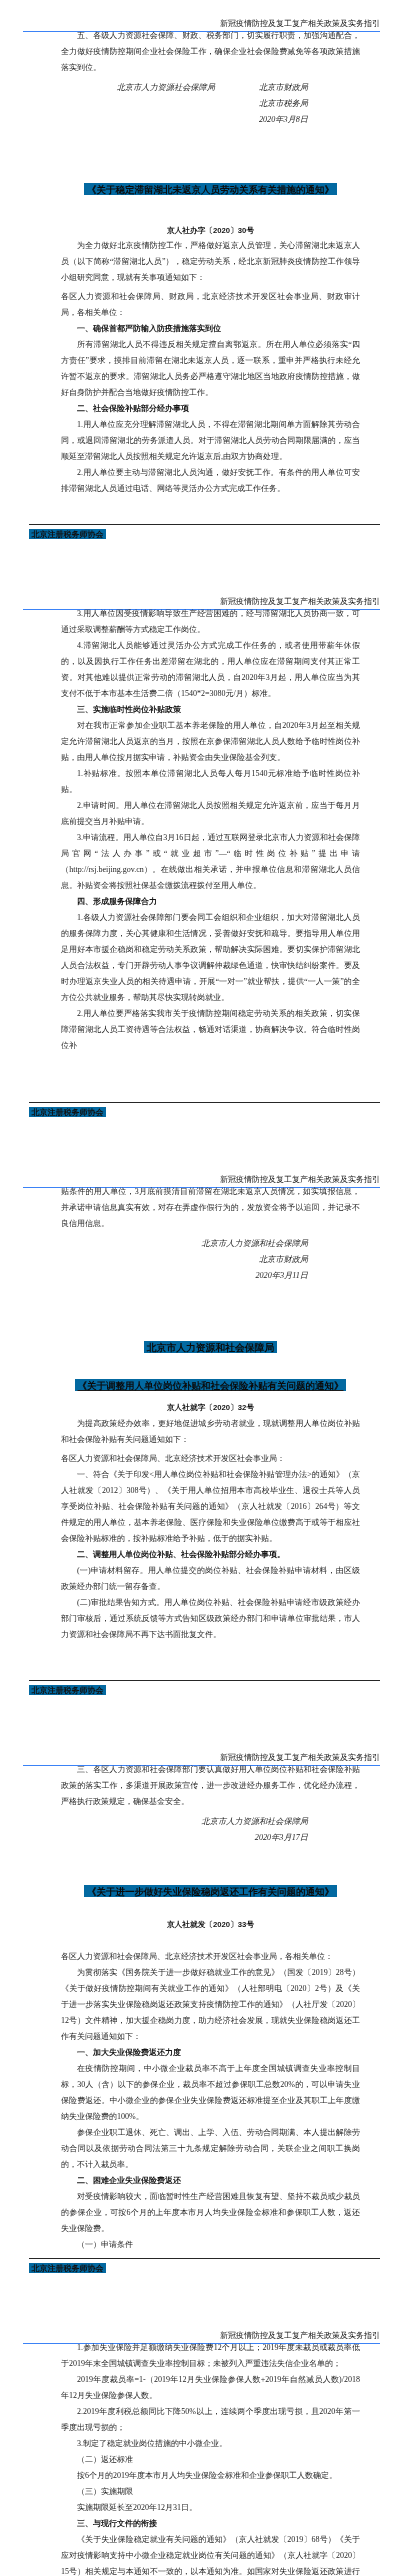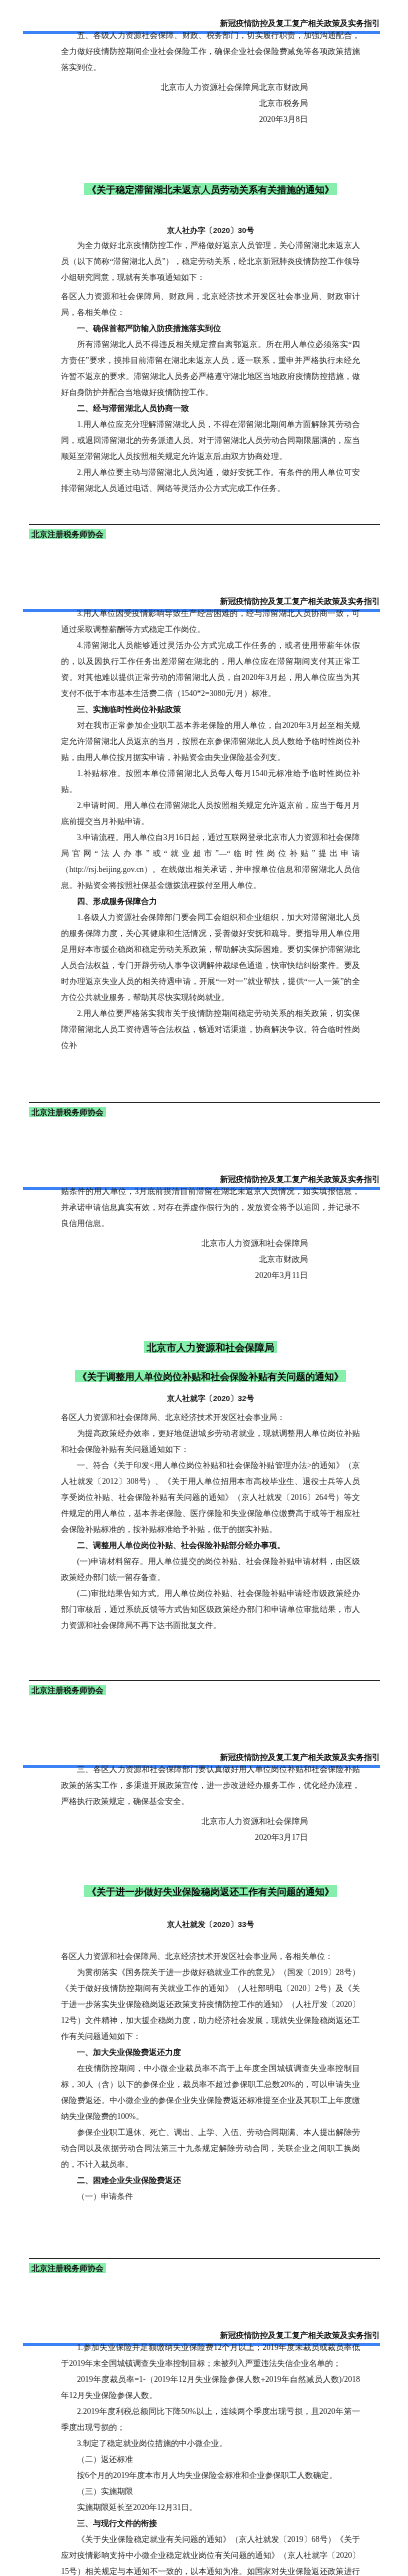--- a/index.html
+++ b/index.html
@@ -1,40 +1,40 @@
 <!DOCTYPE html>
 <html style="font-size:8.2px"><head>
 <meta charset="utf-8">
 <style>
   html,body{margin:0;padding:0;background:#ffffff;}
   body{width:409px;font-family:"Liberation Serif","DejaVu Serif",serif;color:#1d1d1d;}
   #doc-root{width:409px;}
   .page{position:relative;width:409px;height:578px;background:#fff;overflow:hidden;}
   .page-header{position:absolute;top:17.5px;left:23px;right:29px;text-align:right;
-    border-bottom:3px solid #3b82f6;padding-bottom:2.6px;
-    font-family:"Liberation Sans","DejaVu Sans",sans-serif;font-weight:bold;font-size:8px;color:#111;}
+    border-bottom:1px solid #3b82f6;padding-bottom:2.6px;
+    font-family:"Liberation Sans","DejaVu Sans",sans-serif;font-weight:normal;font-size:8px;color:#111;}
   .page-footer{position:absolute;top:524px;left:29px;right:29px;border-top:1px solid #262626;padding-top:3.6px;
     font-family:"Liberation Sans","DejaVu Sans",sans-serif;font-weight:bold;font-size:8px;color:#111;}
   .pf-num{position:absolute;left:0;right:0;top:3.6px;padding-left:18px;}
   .pf-org{position:relative;z-index:1;}
-  .hl{background:#86efac;padding:0.5px 2.6px;}
+  .hl{background:#0369a1;padding:0.5px 2.6px;}
   .content{position:absolute;top:28px;left:61px;width:299px;font-size:8px;line-height:16px;
     text-align:justify;text-justify:inter-ideograph;}
   .para{margin:0;text-indent:16px;}
   .para.noindent,.para.cont{text-indent:0;}
   .sect-head{margin:0;text-indent:16px;font-weight:bold;color:#151515;}
   .center-row{text-align:center;text-indent:0;margin:0;}
   .title-row{line-height:18.5px;}
   .title-row .hl{font-family:"Liberation Sans","DejaVu Sans",sans-serif;font-weight:bold;font-size:9.5px;color:#0b0b0b;}
   .org-row{line-height:17.5px;}
   .org-row .hl{font-family:"Liberation Sans","DejaVu Sans",sans-serif;font-weight:bold;font-size:9.8px;color:#0b0b0b;}
   .docnum{text-align:center;text-indent:0;font-family:"Liberation Sans","DejaVu Sans",sans-serif;
     font-weight:bold;font-size:7.7px;line-height:14.4px;color:#141414;}
   .sign-block{margin:0;}
-  .sign-row{display:flex;justify-content:flex-end;padding-right:52px;line-height:16px;font-size:8.2px;}
+  .sign-row{display:flex;justify-content:flex-end;gap:44px;padding-right:52px;line-height:16px;font-size:8.2px;font-style:italic;}
 </style>
 </head>
 <body>
 
 <div id="doc-root">
   <section class="page">
     <header class="page-header">
       <span class="ph-text">新冠疫情防控及复工复产相关政策及实务指引</span>
     </header>
     <div class="content">
@@ -50,21 +50,21 @@
           <div class="sign-row">
             <span class="sign-item">2020年3月8日</span>
           </div>
         </div>
         <div class="center-row title-row" style="margin-top: 52px;"><span class="hl">《关于稳定滞留湖北未返京人员劳动关系有关措施的通知》</span></div>
         <div class="docnum" style="margin-top: 24px;">京人社办字〔2020〕30号</div>
         <div class="para">为全力做好北京疫情防控工作，严格做好返京人员管理，关心滞留湖北未返京人员（以下简称“滞留湖北人员”），稳定劳动关系，经北京新冠肺炎疫情防控工作领导小组研究同意，现就有关事项通知如下：</div>
         <div class="para noindent" style="margin-top: 3.1px;">各区人力资源和社会保障局、财政局，北京经济技术开发区社会事业局、财政审计局，各相关单位：</div>
         <div class="sect-head">一、确保首都严防输入防疫措施落实到位</div>
         <div class="para">所有滞留湖北人员不得违反相关规定擅自离鄂返京。所在用人单位必须落实“四方责任”要求，摸排目前滞留在湖北未返京人员，逐一联系，重申并严格执行未经允许暂不返京的要求。滞留湖北人员务必严格遵守湖北地区当地政府疫情防控措施，做好自身防护并配合当地做好疫情防控工作。</div>
-        <div class="sect-head">二、经与滞留湖北人员协商一致</div>
+        <div class="sect-head">二、社会保险补贴部分经办事项</div>
         <div class="para">1.用人单位应充分理解滞留湖北人员，不得在滞留湖北期间单方面解除其劳动合同，或退回滞留湖北的劳务派遣人员。对于滞留湖北人员劳动合同期限届满的，应当顺延至滞留湖北人员按照相关规定允许返京后,由双方协商处理。</div>
         <div class="para">2.用人单位要主动与滞留湖北人员沟通，做好安抚工作。有条件的用人单位可安排滞留湖北人员通过电话、网络等灵活办公方式完成工作任务。</div>
       </div>
     <footer class="page-footer">
       <span class="pf-num">- 313 -</span>
       <span class="pf-org hl">北京注册税务师协会</span>
     </footer>
   </section>
 
   <section class="page">
@@ -100,24 +100,24 @@
             <span class="sign-item">北京市人力资源和社会保障局</span>
           </div>
           <div class="sign-row">
             <span class="sign-item">北京市财政局</span>
           </div>
           <div class="sign-row">
             <span class="sign-item">2020年3月11日</span>
           </div>
         </div>
         <div class="center-row org-row" style="margin-top: 54px;"><span class="hl">北京市人力资源和社会保障局</span></div>
-        <div class="center-row title-row" style="margin-top: 11px;"><span class="hl">《关于调整用人单位岗位补贴和社会保险补贴有关问题的通知》</span></div>
+        <div class="center-row title-row" style="margin-top: 20px; text-decoration: underline;"><span class="hl">《关于调整用人单位岗位补贴和社会保险补贴有关问题的通知》</span></div>
         <div class="docnum" style="margin-top: 5.2px;">京人社就字〔2020〕32号</div>
+        <div class="para">为提高政策经办效率，更好地促进城乡劳动者就业，现就调整用人单位岗位补贴和社会保险补贴有关问题通知如下：</div>
         <div class="para noindent" style="margin-top: 3.1px;">各区人力资源和社会保障局、北京经济技术开发区社会事业局：</div>
-        <div class="para">为提高政策经办效率，更好地促进城乡劳动者就业，现就调整用人单位岗位补贴和社会保险补贴有关问题通知如下：</div>
         <div class="para">一、符合《关于印发&lt;用人单位岗位补贴和社会保险补贴管理办法&gt;的通知》（京人社就发〔2012〕308号）、《关于用人单位招用本市高校毕业生、退役士兵等人员享受岗位补贴、社会保险补贴有关问题的通知》（京人社就发〔2016〕264号）等文件规定的用人单位，基本养老保险、医疗保险和失业保险单位缴费高于或等于相应社会保险补贴标准的，按补贴标准给予补贴，低于的据实补贴。</div>
         <div class="sect-head">二、调整用人单位岗位补贴、社会保险补贴部分经办事项。</div>
         <div class="para">(一)申请材料留存。用人单位提交的岗位补贴、社会保险补贴申请材料，由区级政策经办部门统一留存备查。</div>
         <div class="para">(二)审批结果告知方式。用人单位岗位补贴、社会保险补贴申请经市级政策经办部门审核后，通过系统反馈等方式告知区级政策经办部门和申请单位审批结果，市人力资源和社会保障局不再下达书面批复文件。</div>
       </div>
     <footer class="page-footer">
       <span class="pf-num">- 315 -</span>
       <span class="pf-org hl">北京注册税务师协会</span>
     </footer>
   </section>
@@ -137,20 +137,21 @@
           </div>
         </div>
         <div class="center-row title-row" style="margin-top: 36px;"><span class="hl">《关于进一步做好失业保险稳岗返还工作有关问题的通知》</span></div>
         <div class="docnum" style="margin-top: 16px;">京人社就发〔2020〕33号</div>
         <div class="para noindent" style="margin-top: 17px;">各区人力资源和社会保障局、北京经济技术开发区社会事业局，各相关单位：</div>
         <div class="para">为贯彻落实《国务院关于进一步做好稳就业工作的意见》（国发〔2019〕28号）《关于做好疫情防控期间有关就业工作的通知》（人社部明电〔2020〕2号）及《关于进一步落实失业保险稳岗返还政策支持疫情防控工作的通知》（人社厅发〔2020〕12号）文件精神，加大援企稳岗力度，助力经济社会发展，现就失业保险稳岗返还工作有关问题通知如下：</div>
         <div class="sect-head">一、加大失业保险费返还力度</div>
         <div class="para">在疫情防控期间，中小微企业裁员率不高于上年度全国城镇调查失业率控制目标，30人（含）以下的参保企业，裁员率不超过参保职工总数20%的，可以申请失业保险费返还。中小微企业的参保企业失业保险费返还标准提至企业及其职工上年度缴纳失业保险费的100%。</div>
         <div class="para">参保企业职工退休、死亡、调出、上学、入伍、劳动合同期满、本人提出解除劳动合同以及依据劳动合同法第三十九条规定解除劳动合同，关联企业之间职工换岗的，不计入裁员率。</div>
         <div class="sect-head">二、困难企业失业保险费返还</div>
+        <div class="para">对受疫情影响较大，面临暂时性生产经营困难且恢复有望、坚持不裁员或少裁员的参保企业，可按6个月的上年度本市月人均失业保险金标准和参保职工人数，返还失业保险费。</div>
         <div class="para">（一）申请条件</div>
       </div>
     <footer class="page-footer">
       <span class="pf-num">- 316 -</span>
       <span class="pf-org hl">北京注册税务师协会</span>
     </footer>
   </section>
 
   <section class="page">
     <header class="page-header">

